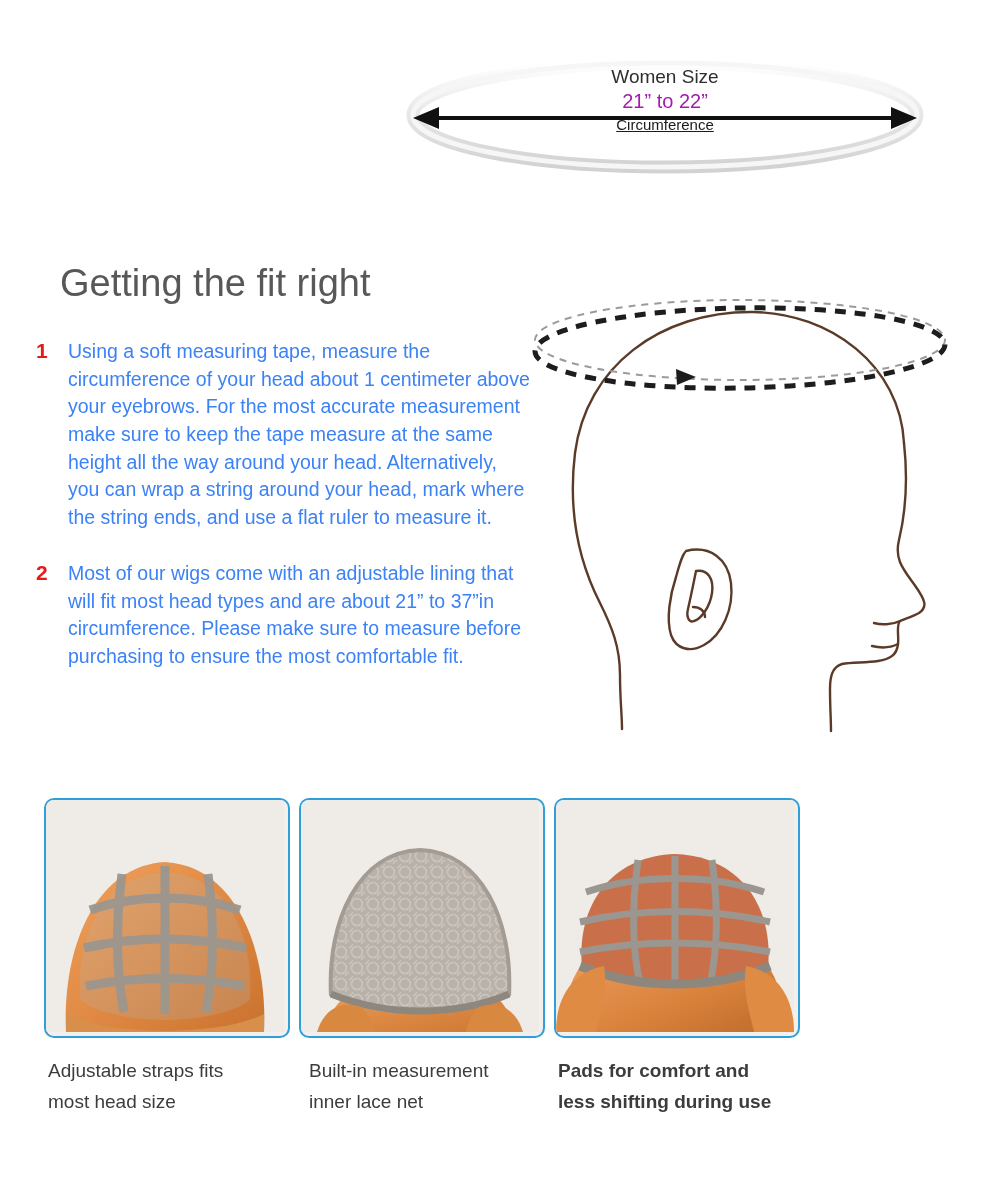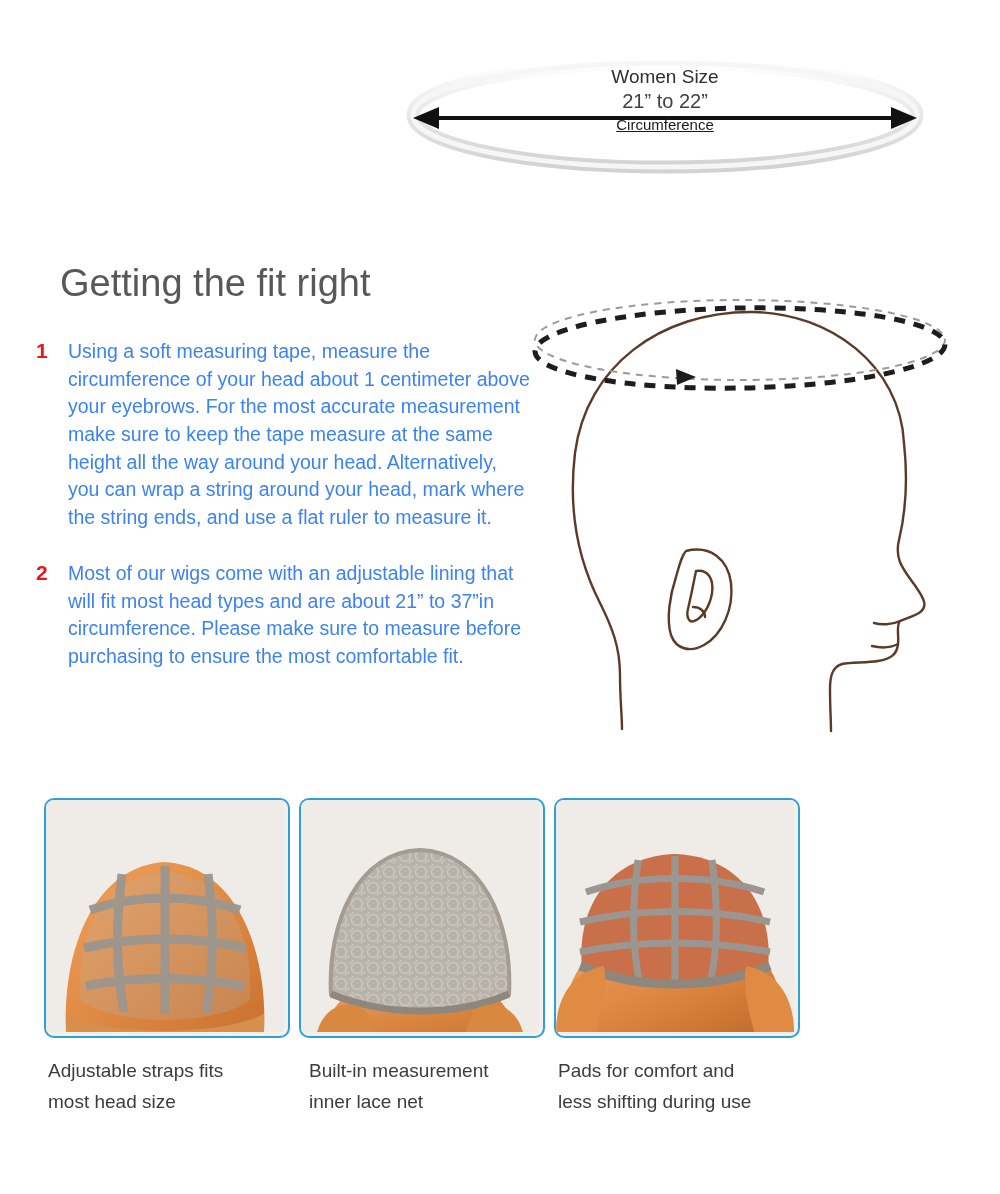--- a/index.html
+++ b/index.html
@@ -33,21 +33,21 @@
   }
   .band-labels {
     position: absolute;
     left: 0;
     top: 10px;
     width: 520px;
     text-align: center;
     line-height: 1.28;
   }
   .band-labels .l1 { font-size: 19px; color: #2f2f2f; text-align: center; }
-  .band-labels .l2 { font-size: 20px; color: #404040; }
+  .band-labels .l2 { font-size: 20px; color: #a21caf; }
   .band-labels .l3 { font-size: 15px; color: #1b1b1b; text-decoration: underline; }
 
   
   .heading {
     position: absolute;
     left: 60px;
     top: 237px;
     font-size: 38px;
     font-weight: 400;
     color: #585858;
@@ -115,21 +115,21 @@
   }
   .card-caption {
     margin-top: 18px;
     font-size: 19px;
     line-height: 1.62;
     color: #3c3c3c;
     text-align: left;
     padding-left: 4px;
   }
   .card:nth-child(2) .card-caption { padding-left: 10px; }
-  .card:nth-child(3) .card-caption { padding-left: 4px; }
+  .card:nth-child(3) .card-caption { padding-left: 4px; font-weight: bold; }
 
   
   .wig-svg { position: absolute; left: 0; top: 0; }
 </style>
 </head>
 <body>
 
 <div class="band-block">
   <svg class="band-ellipse" viewBox="0 0 520 120">
     <defs>

